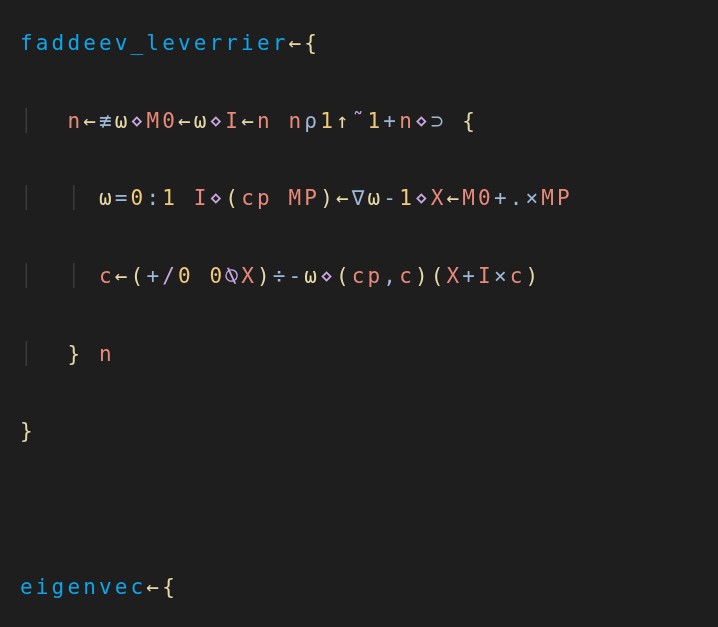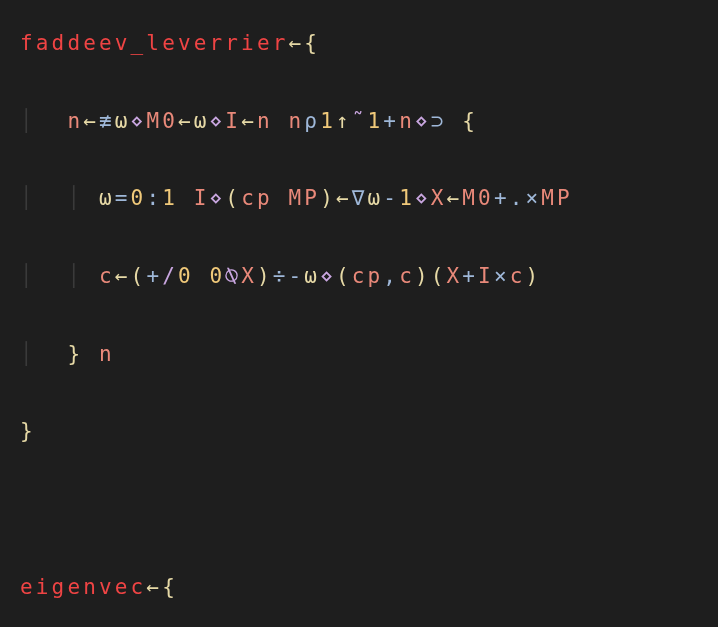--- a/index.html
+++ b/index.html
@@ -15,21 +15,21 @@
     padding: 24px 20px;
     font-family: "DejaVu Sans Mono", "Menlo", "Consolas", monospace;
     font-size: 21px;
     line-height: 1.85;
     letter-spacing: 0.15em;
     white-space: pre;
     color: #d4d4d4;
   }
   .ln { position: relative; display: block; }
   
-  .fn   { color: #ef4444; }   
+  .fn   { color: #0ea5e9; }   
   .var  { color: #e9897a; }   
   .arr  { color: #e6d9a6; }   
   .op   { color: #9fb8d9; }   
   .mod  { color: #c9a6e0; }   
   .num  { color: #f0c97a; }   
   .brc  { color: #e6d9a6; }   
   .w    { color: #e6d9a6; }   
   .col  { color: #9fb8d9; }   
   .pipe { color: #3a3a3a; }   
 </style>

